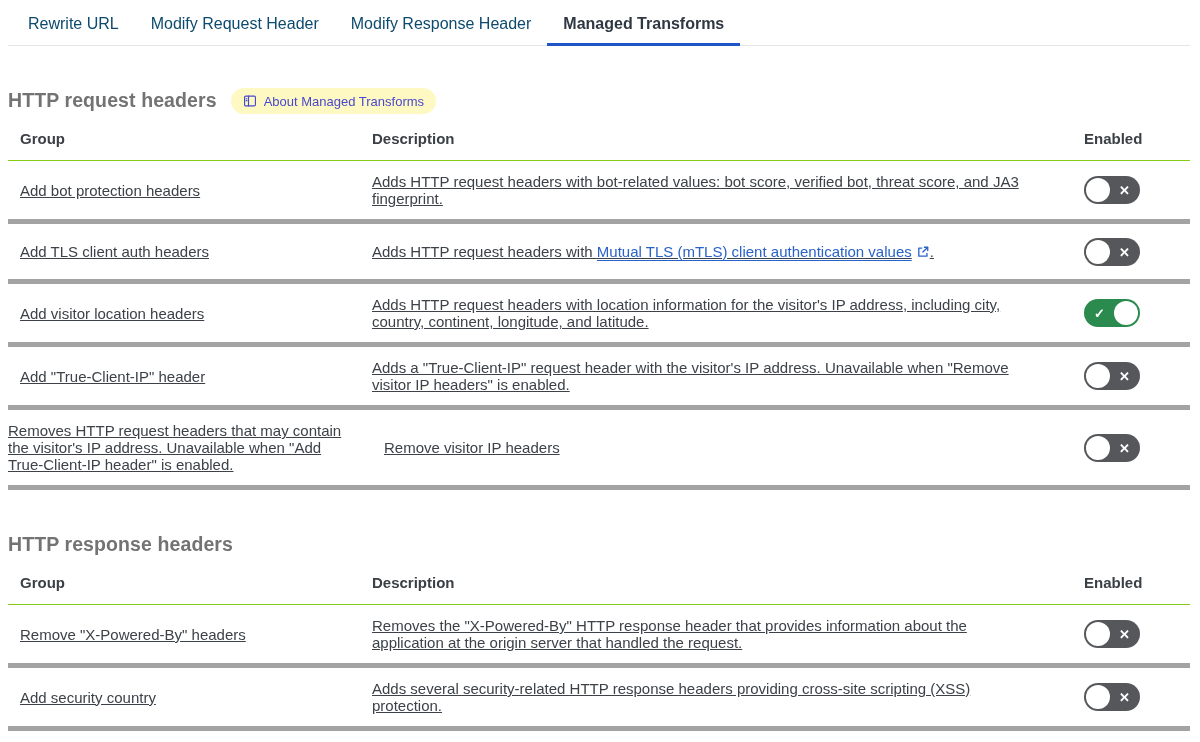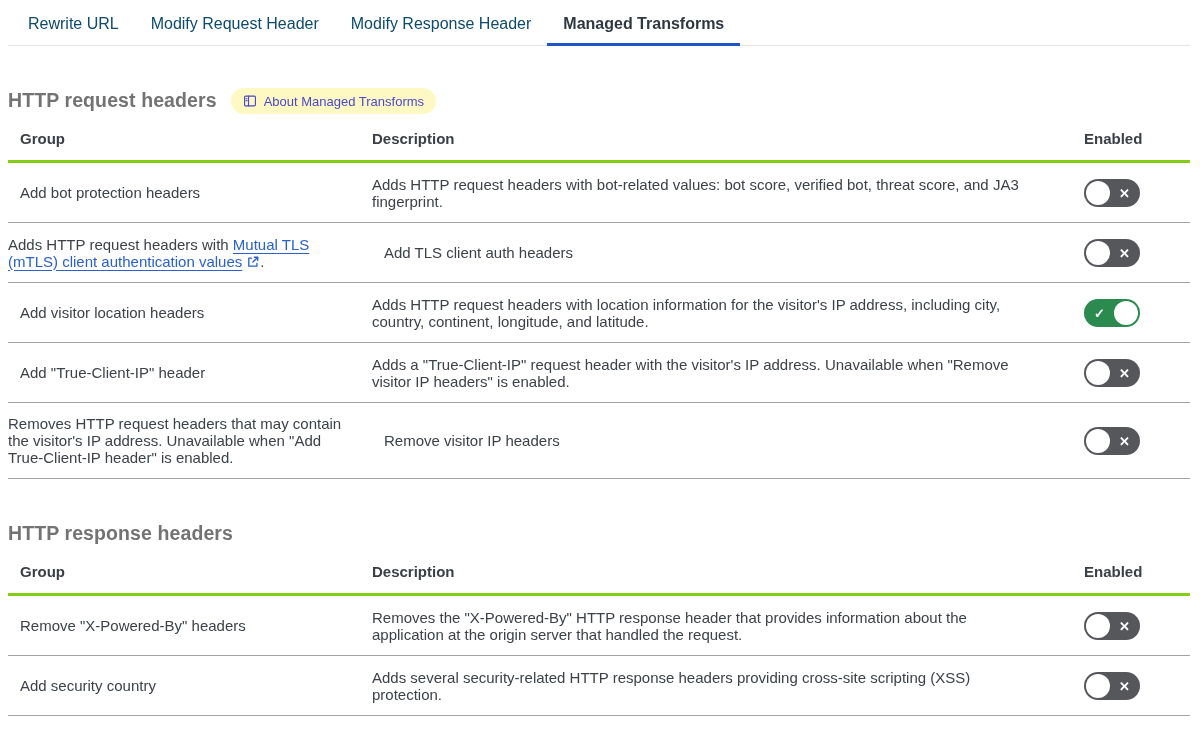--- a/index.html
+++ b/index.html
@@ -68,37 +68,38 @@
   }
   .badge svg { display: block; }
 
   
   .thead, .row {
     display: grid;
     grid-template-columns: 364px 688px 130px;
   }
   .thead {
     margin-top: 16px;
-    border-bottom: 3px solid #84cc16;
+    border-bottom: 1px solid #84cc16;
   }
   .hcell {
     font-size: 15px;
     font-weight: bold;
     color: #3a4046;
     padding: 0 0 13px 0;
   }
   .hcell.group-h { padding-left: 12px; }
   .hcell.enabled-h { padding-left: 24px; }
 
   .row {
     align-items: center;
     min-height: 60px;
     padding: 12px 0;
     box-sizing: border-box;
-    border-bottom: 1px solid #a3a3a3;
+    border-bottom: 5px solid #a3a3a3;
+    text-decoration: underline;
   }
   .cell.group {
     padding-left: 12px;
     font-size: 15px;
     color: #3c4248;
   }
   .cell.desc {
     font-size: 15px;
     color: #3c4248;
     line-height: 17px;
@@ -185,26 +186,26 @@
     <div class="cell desc"><span>Adds HTTP request headers with bot-related values: bot score, verified bot, threat score, and JA3 fingerprint.</span></div>
     <div class="cell tcell">
       <button class="toggle off" type="button" role="switch" aria-checked="false">
 
         <span class="knob"></span>
         <span class="glyph cross">✕</span>
       </button>
     </div>
   </div>
         <div class="row">
+    <div class="cell group">Add TLS client auth headers</div>
     <div class="cell desc"><span>Adds HTTP request headers with </span><a class="dlink" href="#"><span>Mutual TLS (mTLS) client authentication values</span><svg width="14" height="14" viewBox="0 0 16 16" fill="none" stroke="currentColor" stroke-width="1.5" stroke-linecap="round" stroke-linejoin="round">
                 <path d="M6.5 3.5H3.2v9.3h9.3V9.5"></path>
                 <path d="M9.6 2.6h3.8v3.8"></path>
                 <path d="M13.2 2.8L7.9 8.1"></path>
               </svg></a><span>.</span></div>
-    <div class="cell group">Add TLS client auth headers</div>
     <div class="cell tcell">
       <button class="toggle off" type="button" role="switch" aria-checked="false">
 
         <span class="knob"></span>
         <span class="glyph cross">✕</span>
       </button>
     </div>
   </div>
         <div class="row">
     <div class="cell group">Add visitor location headers</div>

